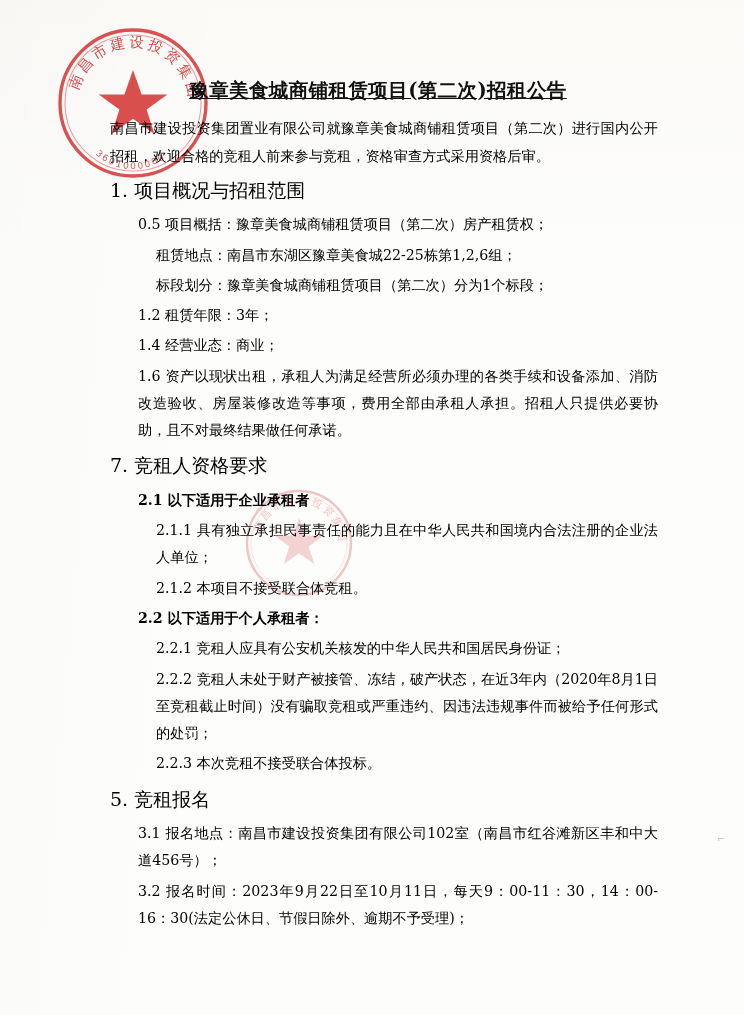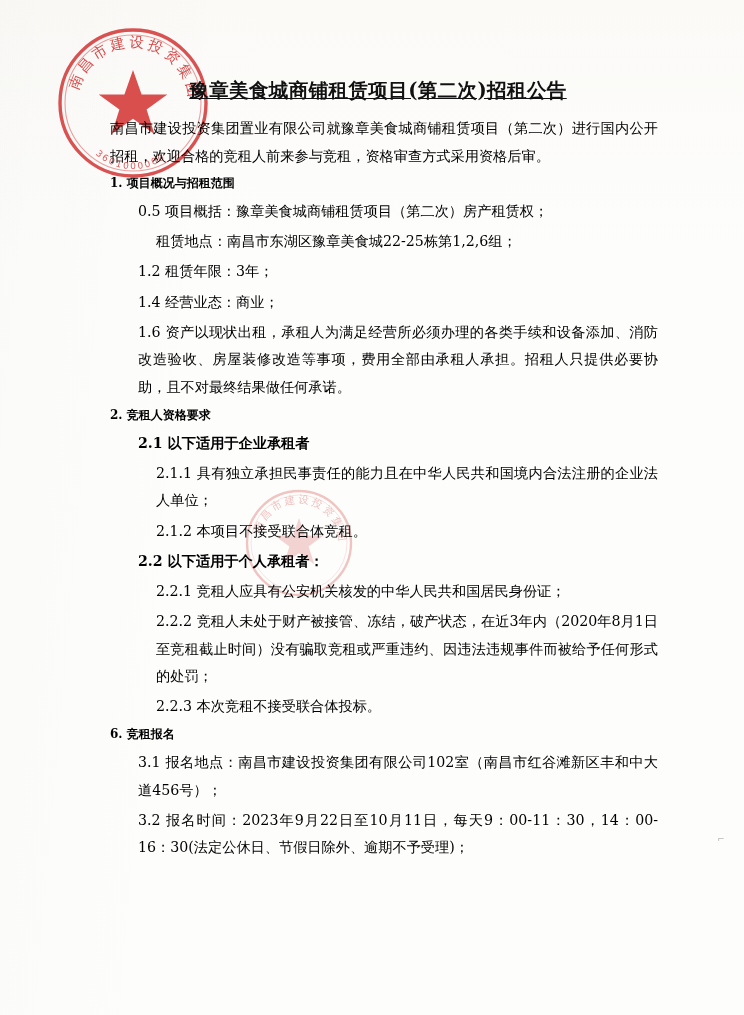--- a/index.html
+++ b/index.html
@@ -49,22 +49,22 @@
     font-size: 14.2px;
     line-height: 1.92;
     text-align: justify;
     color: #000000;
   }
   .intro {
     text-indent: 0;
     margin-bottom: 2px;
   }
   .sec-head {
-    font-weight: bold;
-    font-size: 12px;
+    font-weight: normal;
+    font-size: 19px;
     margin-top: 2px;
   }
   .lvl2 { padding-left: 28px; }
   .lvl3 { padding-left: 46px; }
   .bold { font-weight: bold; }
   .no-indent { padding-left: 0; }
 
   
   .seal {
     position: absolute;
@@ -141,33 +141,34 @@
     </svg>
   </div>
 
   <div class="content">
     <h1 class="doc-title">豫章美食城商铺租赁项目(第二次)招租公告</h1>
     <p class="intro">南昌市建设投资集团置业有限公司就豫章美食城商铺租赁项目（第二次）进行国内公开招租，欢迎合格的竞租人前来参与竞租，资格审查方式采用资格后审。</p>
 
     <p class="sec-head no-indent">1. 项目概况与招租范围</p>
     <p class="lvl2">0.5 项目概括：豫章美食城商铺租赁项目（第二次）房产租赁权；</p>
     <p class="lvl3">租赁地点：南昌市东湖区豫章美食城22-25栋第1,2,6组；</p>
+    <p class="lvl3">标段划分：豫章美食城商铺租赁项目（第二次）分为1个标段；</p>
     <p class="lvl2">1.2 租赁年限：3年；</p>
     <p class="lvl2">1.4 经营业态：商业；</p>
     <p class="lvl2">1.6 资产以现状出租，承租人为满足经营所必须办理的各类手续和设备添加、消防改造验收、房屋装修改造等事项，费用全部由承租人承担。招租人只提供必要协助，且不对最终结果做任何承诺。</p>
 
-    <p class="sec-head no-indent">2. 竞租人资格要求</p>
+    <p class="sec-head no-indent">7. 竞租人资格要求</p>
     <p class="lvl2 bold">2.1 以下适用于企业承租者</p>
     <p class="lvl3">2.1.1 具有独立承担民事责任的能力且在中华人民共和国境内合法注册的企业法人单位；</p>
     <p class="lvl3">2.1.2 本项目不接受联合体竞租。</p>
     <p class="lvl2 bold">2.2 以下适用于个人承租者：</p>
     <p class="lvl3">2.2.1 竞租人应具有公安机关核发的中华人民共和国居民身份证；</p>
     <p class="lvl3">2.2.2 竞租人未处于财产被接管、冻结，破产状态，在近3年内（2020年8月1日至竞租截止时间）没有骗取竞租或严重违约、因违法违规事件而被给予任何形式的处罚；</p>
     <p class="lvl3">2.2.3 本次竞租不接受联合体投标。</p>
 
-    <p class="sec-head no-indent">6. 竞租报名</p>
+    <p class="sec-head no-indent">5. 竞租报名</p>
     <p class="lvl2">3.1 报名地点：南昌市建设投资集团有限公司102室（南昌市红谷滩新区丰和中大道456号）；</p>
     <p class="lvl2">3.2 报名时间：2023年9月22日至10月11日，每天9：00-11：30，14：00-16：30(法定公休日、节假日除外、逾期不予受理)；</p>
 
   </div>
 
   <div class="edge-mark">⌐</div>
 </div>
 
 </body></html>

